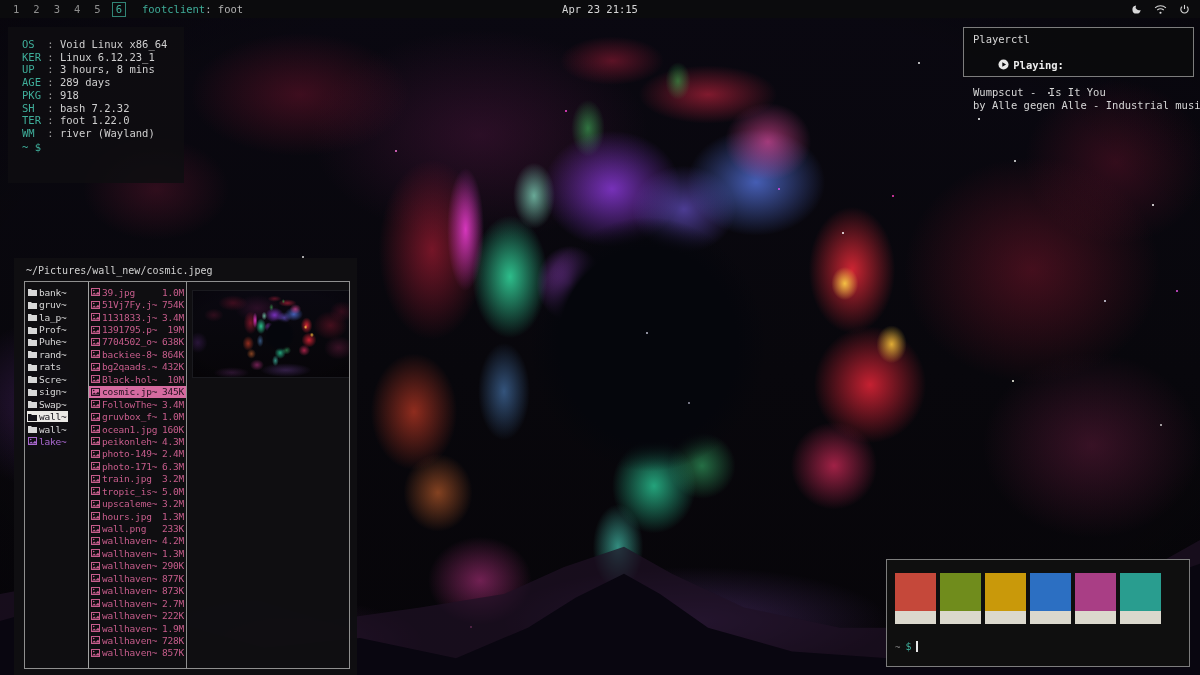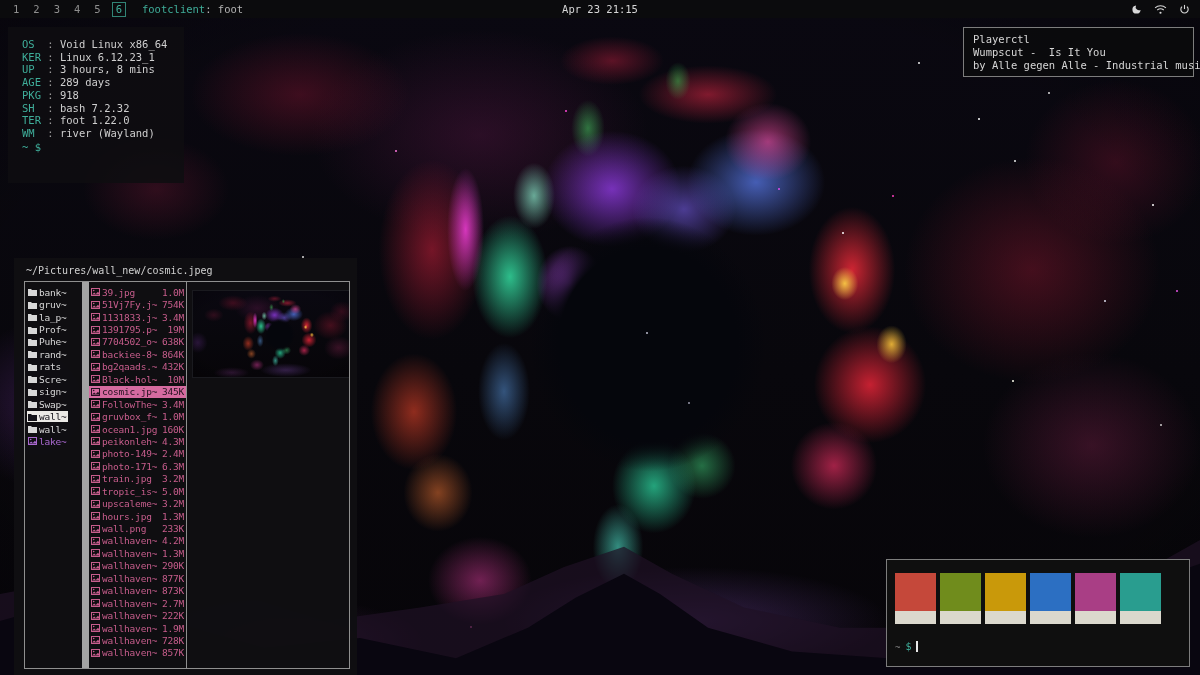--- a/index.html
+++ b/index.html
@@ -93,21 +93,21 @@
   #player-status{font-weight:bold;color:#ececec;}
   #play-icon{display:inline-block;vertical-align:-1px;margin-right:4px;}
 
   
   #fm{position:absolute;left:14px;top:222px;width:343px;height:437px;
     background:rgba(15,14,18,0.97);z-index:5;margin-top:36px;}
   #fm-path{font-size:10px;color:#d0d0d0;padding:7px 0 0 12px;}
   #fm-box{position:absolute;left:10px;right:7px;top:23px;bottom:26px;
     border:1px solid #8f8f8f;display:flex;}
   .pane{padding-top:4px;overflow:hidden;}
-  #pane-dirs{width:64px;border-right:7px solid #a3a3a3;text-align:right;}
+  #pane-dirs{width:64px;border-right:1px solid #a3a3a3;text-align:right;}
   #pane-files{width:98px;border-right:1px solid #8f8f8f;}
   #pane-preview{flex:1;}
   .row{display:flex;align-items:center;height:12.45px;font-size:9.5px;
     letter-spacing:-0.2px;padding:0 2px;white-space:nowrap;}
   .dir-row{color:#d8d8d8;}
   .dir-row .pill{display:inline-flex;align-items:center;gap:2px;padding:0 1px;}
   .dir-row.selected .pill{background:#eceae6;color:#15131a;}
   .dir-row.imgfile{color:#a968cf;}
   .file-row{color:#c75d8c;}
   .file-row.selected{background:#d56ba0;color:#241220;}
@@ -186,20 +186,26 @@
       <div class="fetch-row"><span class="flabel">PKG</span><span class="fcolon">: </span><span class="fvalue">918</span></div>
       <div class="fetch-row"><span class="flabel">SH</span><span class="fcolon">: </span><span class="fvalue">bash 7.2.32</span></div>
       <div class="fetch-row"><span class="flabel">TER</span><span class="fcolon">: </span><span class="fvalue">foot 1.22.0</span></div>
       <div class="fetch-row"><span class="flabel">WM</span><span class="fcolon">: </span><span class="fvalue">river (Wayland)</span></div>
     </div>
   <div id="fetch-prompt">~ $</div>
 </div>
 
 <div id="player">
   <div class="line" id="player-app">Playerctl</div>
+  <div class="line">
+    <span id="play-icon"><svg width="11" height="11" viewBox="0 0 12 12">
+          <circle cx="6" cy="6" r="5.5" fill="#e8e8e8"></circle>
+          <path d="M4.7 3.5v5L8.8 6z" fill="#0b0b0d"></path>
+        </svg></span><span id="player-status">Playing:</span>
+  </div>
   <div class="line">Wumpscut -  Is It You</div>
   <div class="line">by Alle gegen Alle - Industrial music</div>
 </div>
 
 <div id="fm">
   <div id="fm-path">~/Pictures/wall_new/cosmic.jpeg</div>
   <div id="fm-box">
     <div class="pane" id="pane-dirs">
         <div class="row dir-row">
           <span class="pill">

